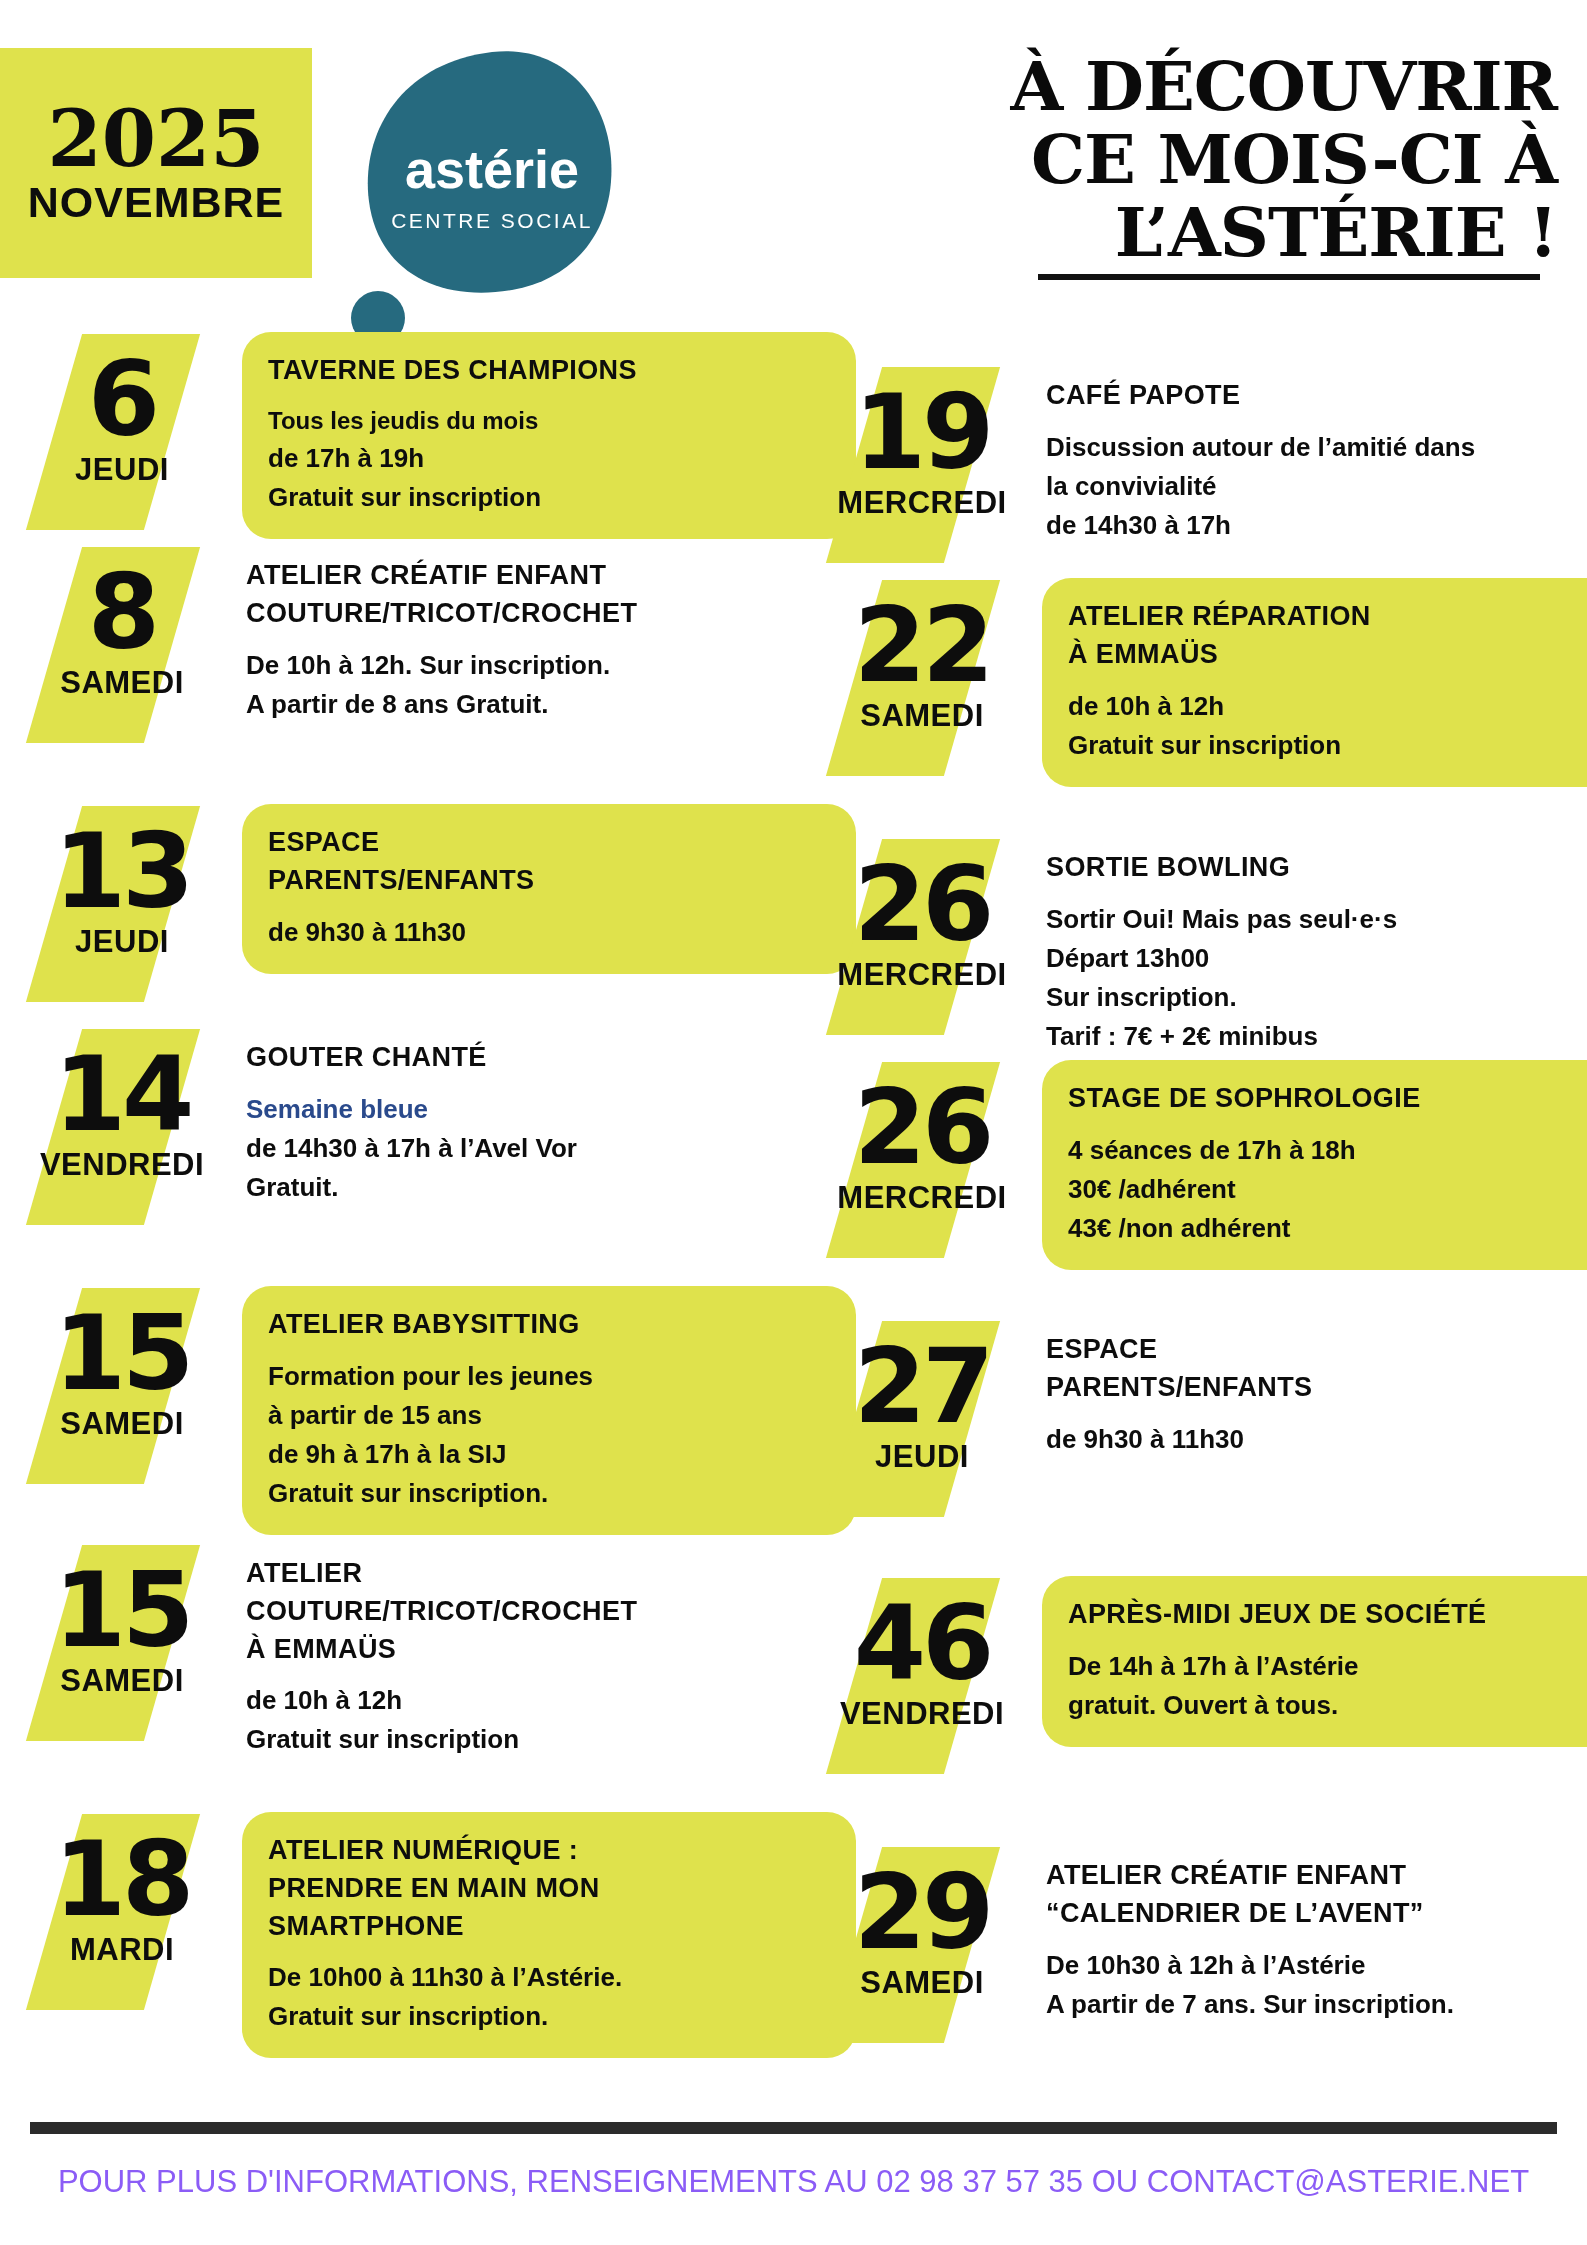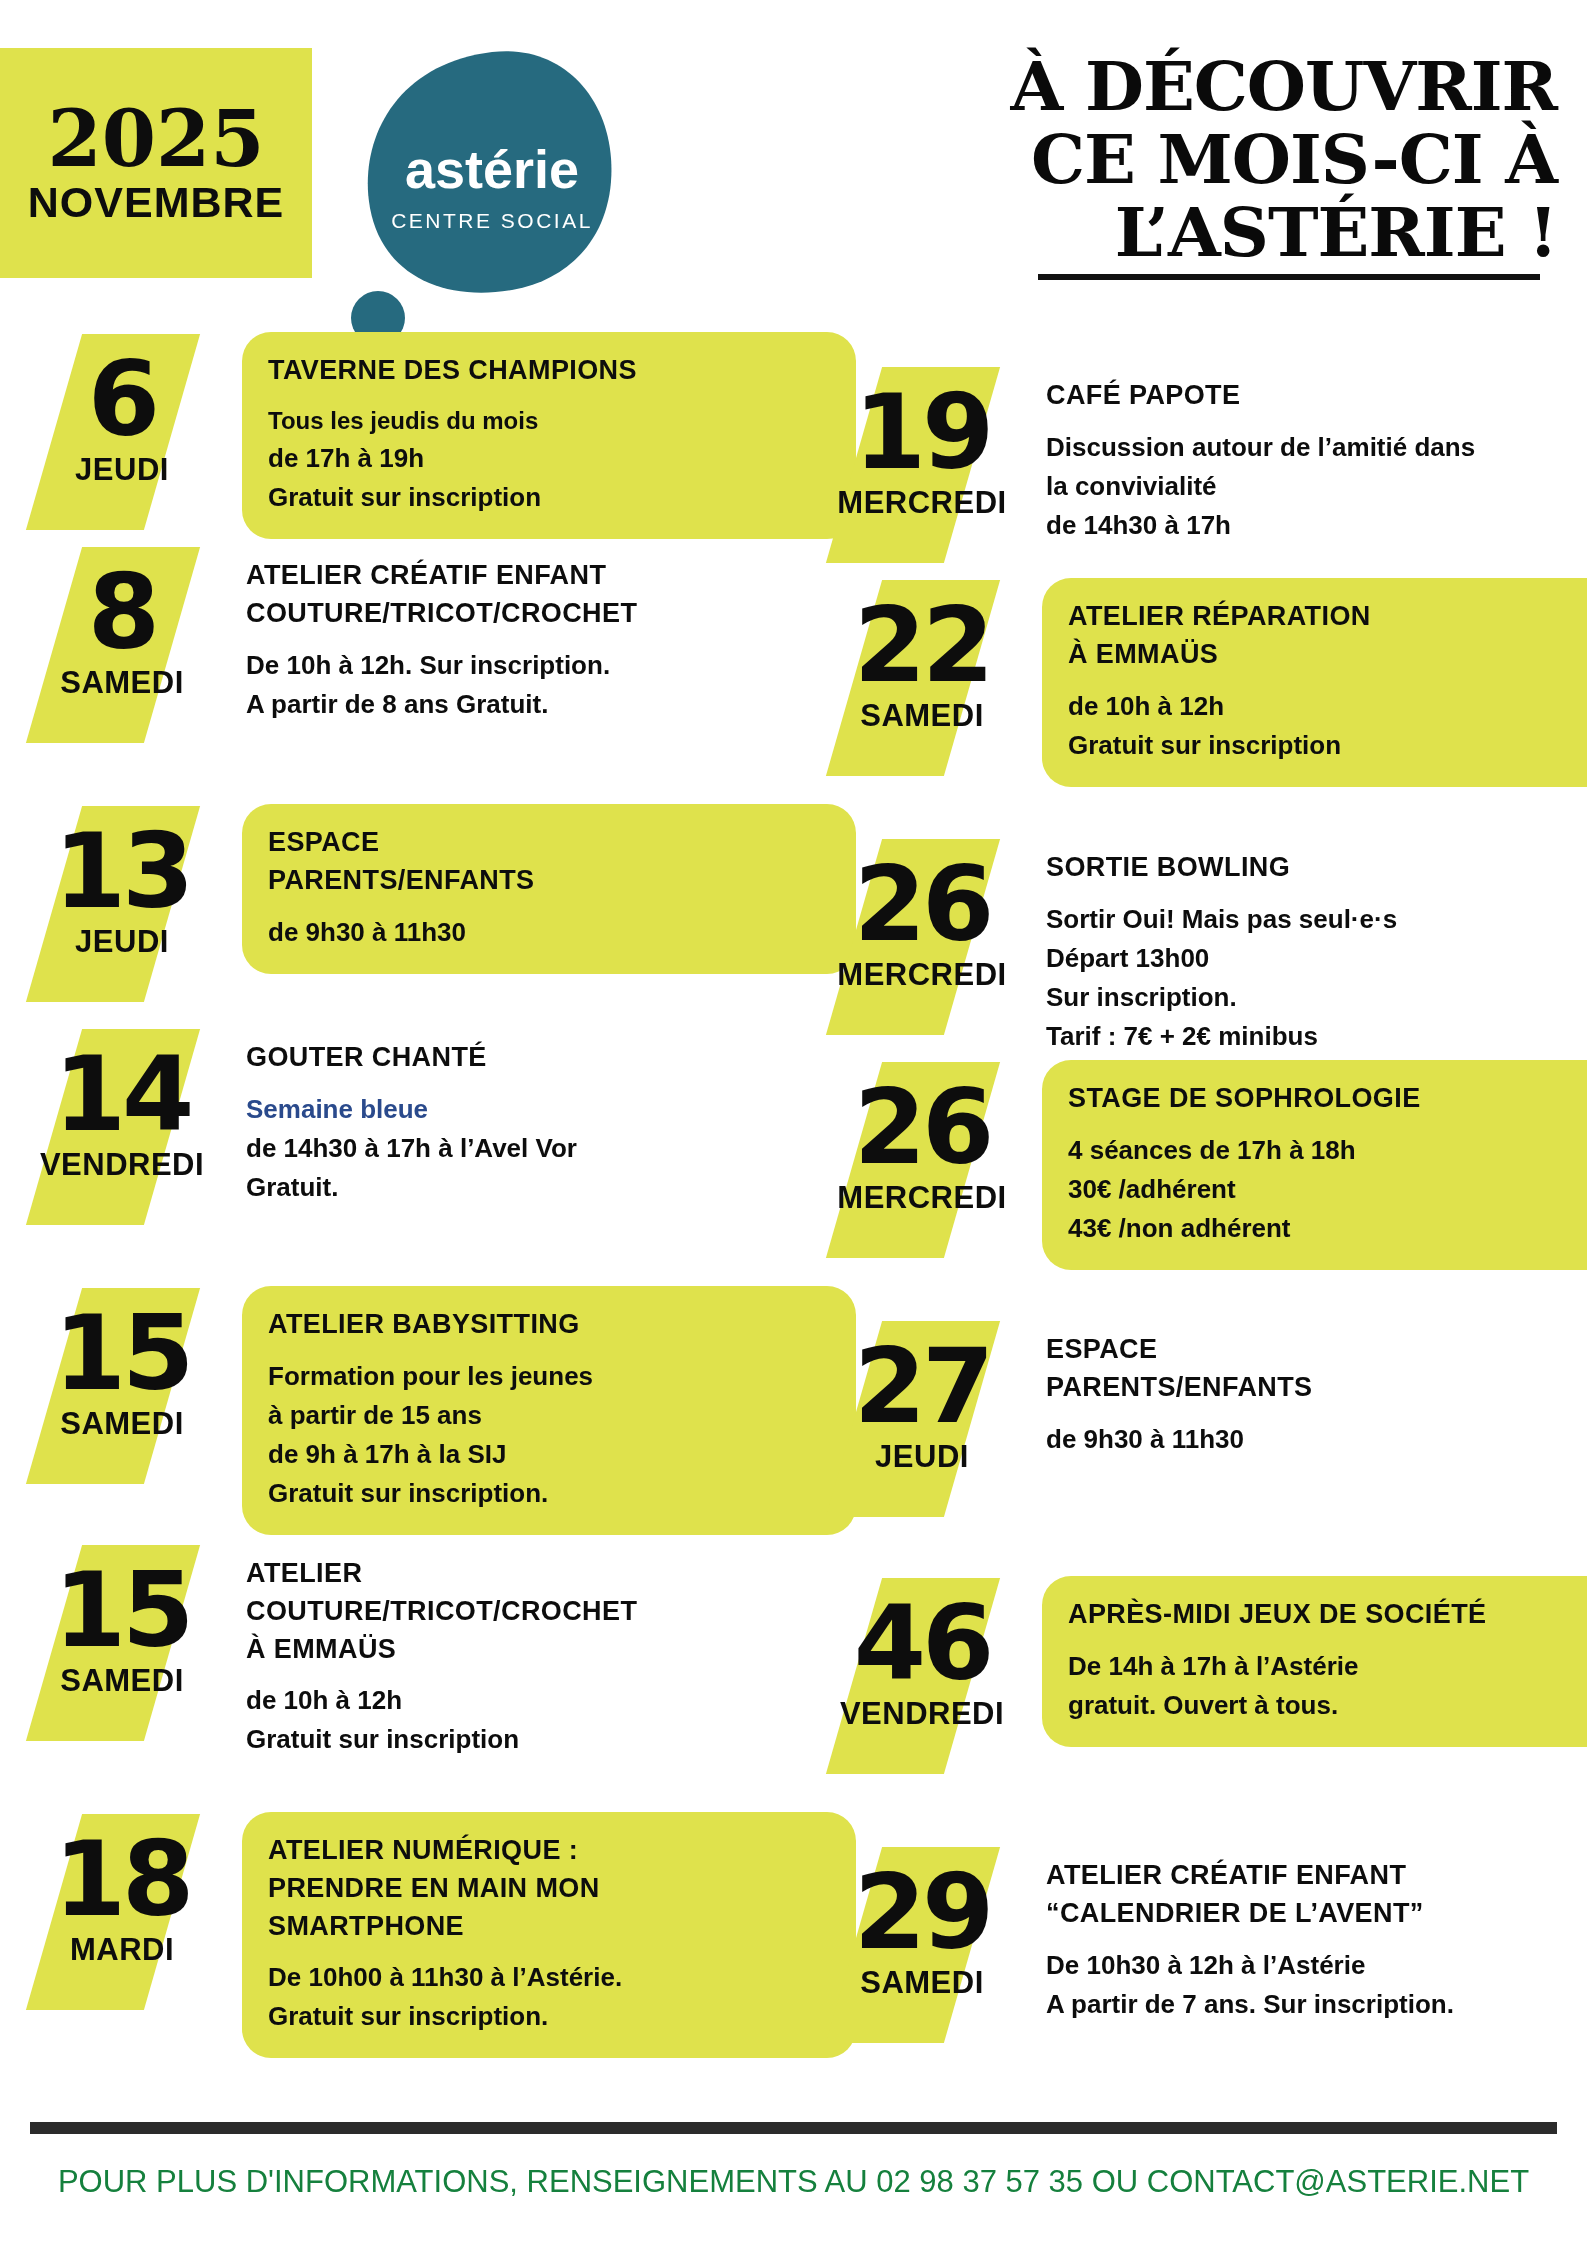--- a/index.html
+++ b/index.html
@@ -50,21 +50,21 @@
   .event-content.boxed { background:var(--yellow); padding:20px 26px 22px 26px; }
   .event-title div { font-size:27px; font-weight:700; letter-spacing:0.4px; line-height:1.4; }
   .event-body { margin-top:13px; }
   .event-body div { font-size:26px; font-weight:700; line-height:1.5; }
   .event-body div.bold { font-weight:700; font-size:24px; }
   .event-body div.blue { color:var(--blue); font-weight:700; }
 
   
   #footer-divider { position:absolute; left:30px; top:2122px; width:1527px; height:12px; background:#2b2b2b; }
   #footer-text { position:absolute; left:0; top:2164px; width:1587px; text-align:center;
-    font-size:31px; letter-spacing:0px; color:#15803d; }
+    font-size:31px; letter-spacing:0px; color:#8b5cf6; }
 </style>
 </head>
 <body>
 
 <div id="poster">
 
   <div id="header-box">
     <div id="header-year">2025</div>
     <div id="header-month">NOVEMBRE</div>
   </div>

